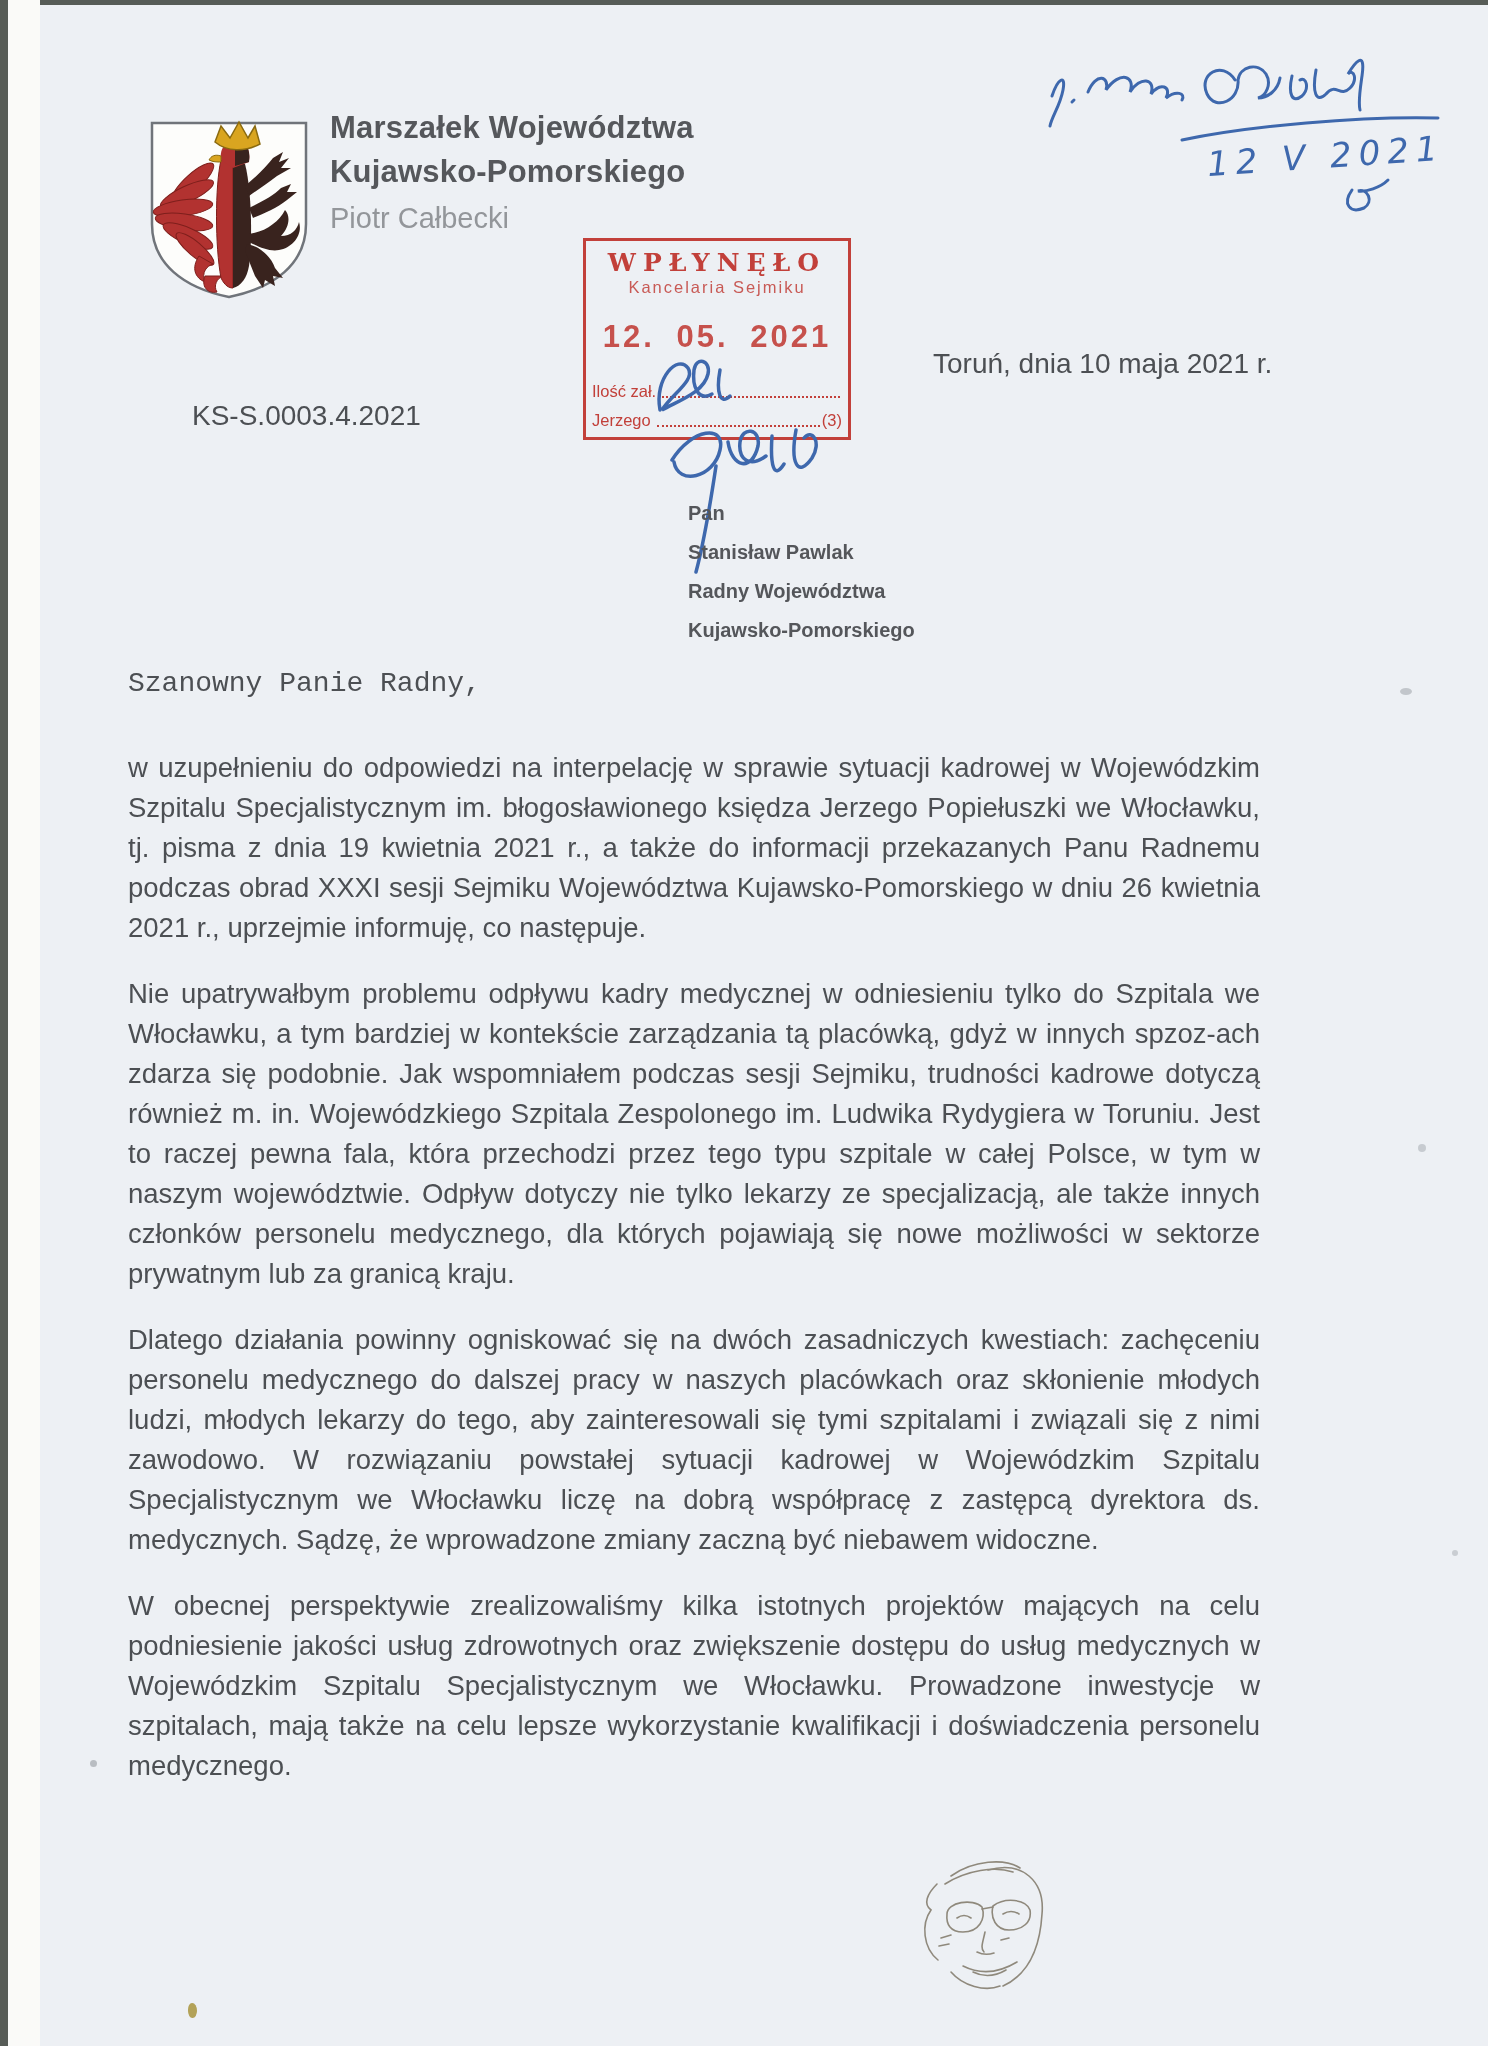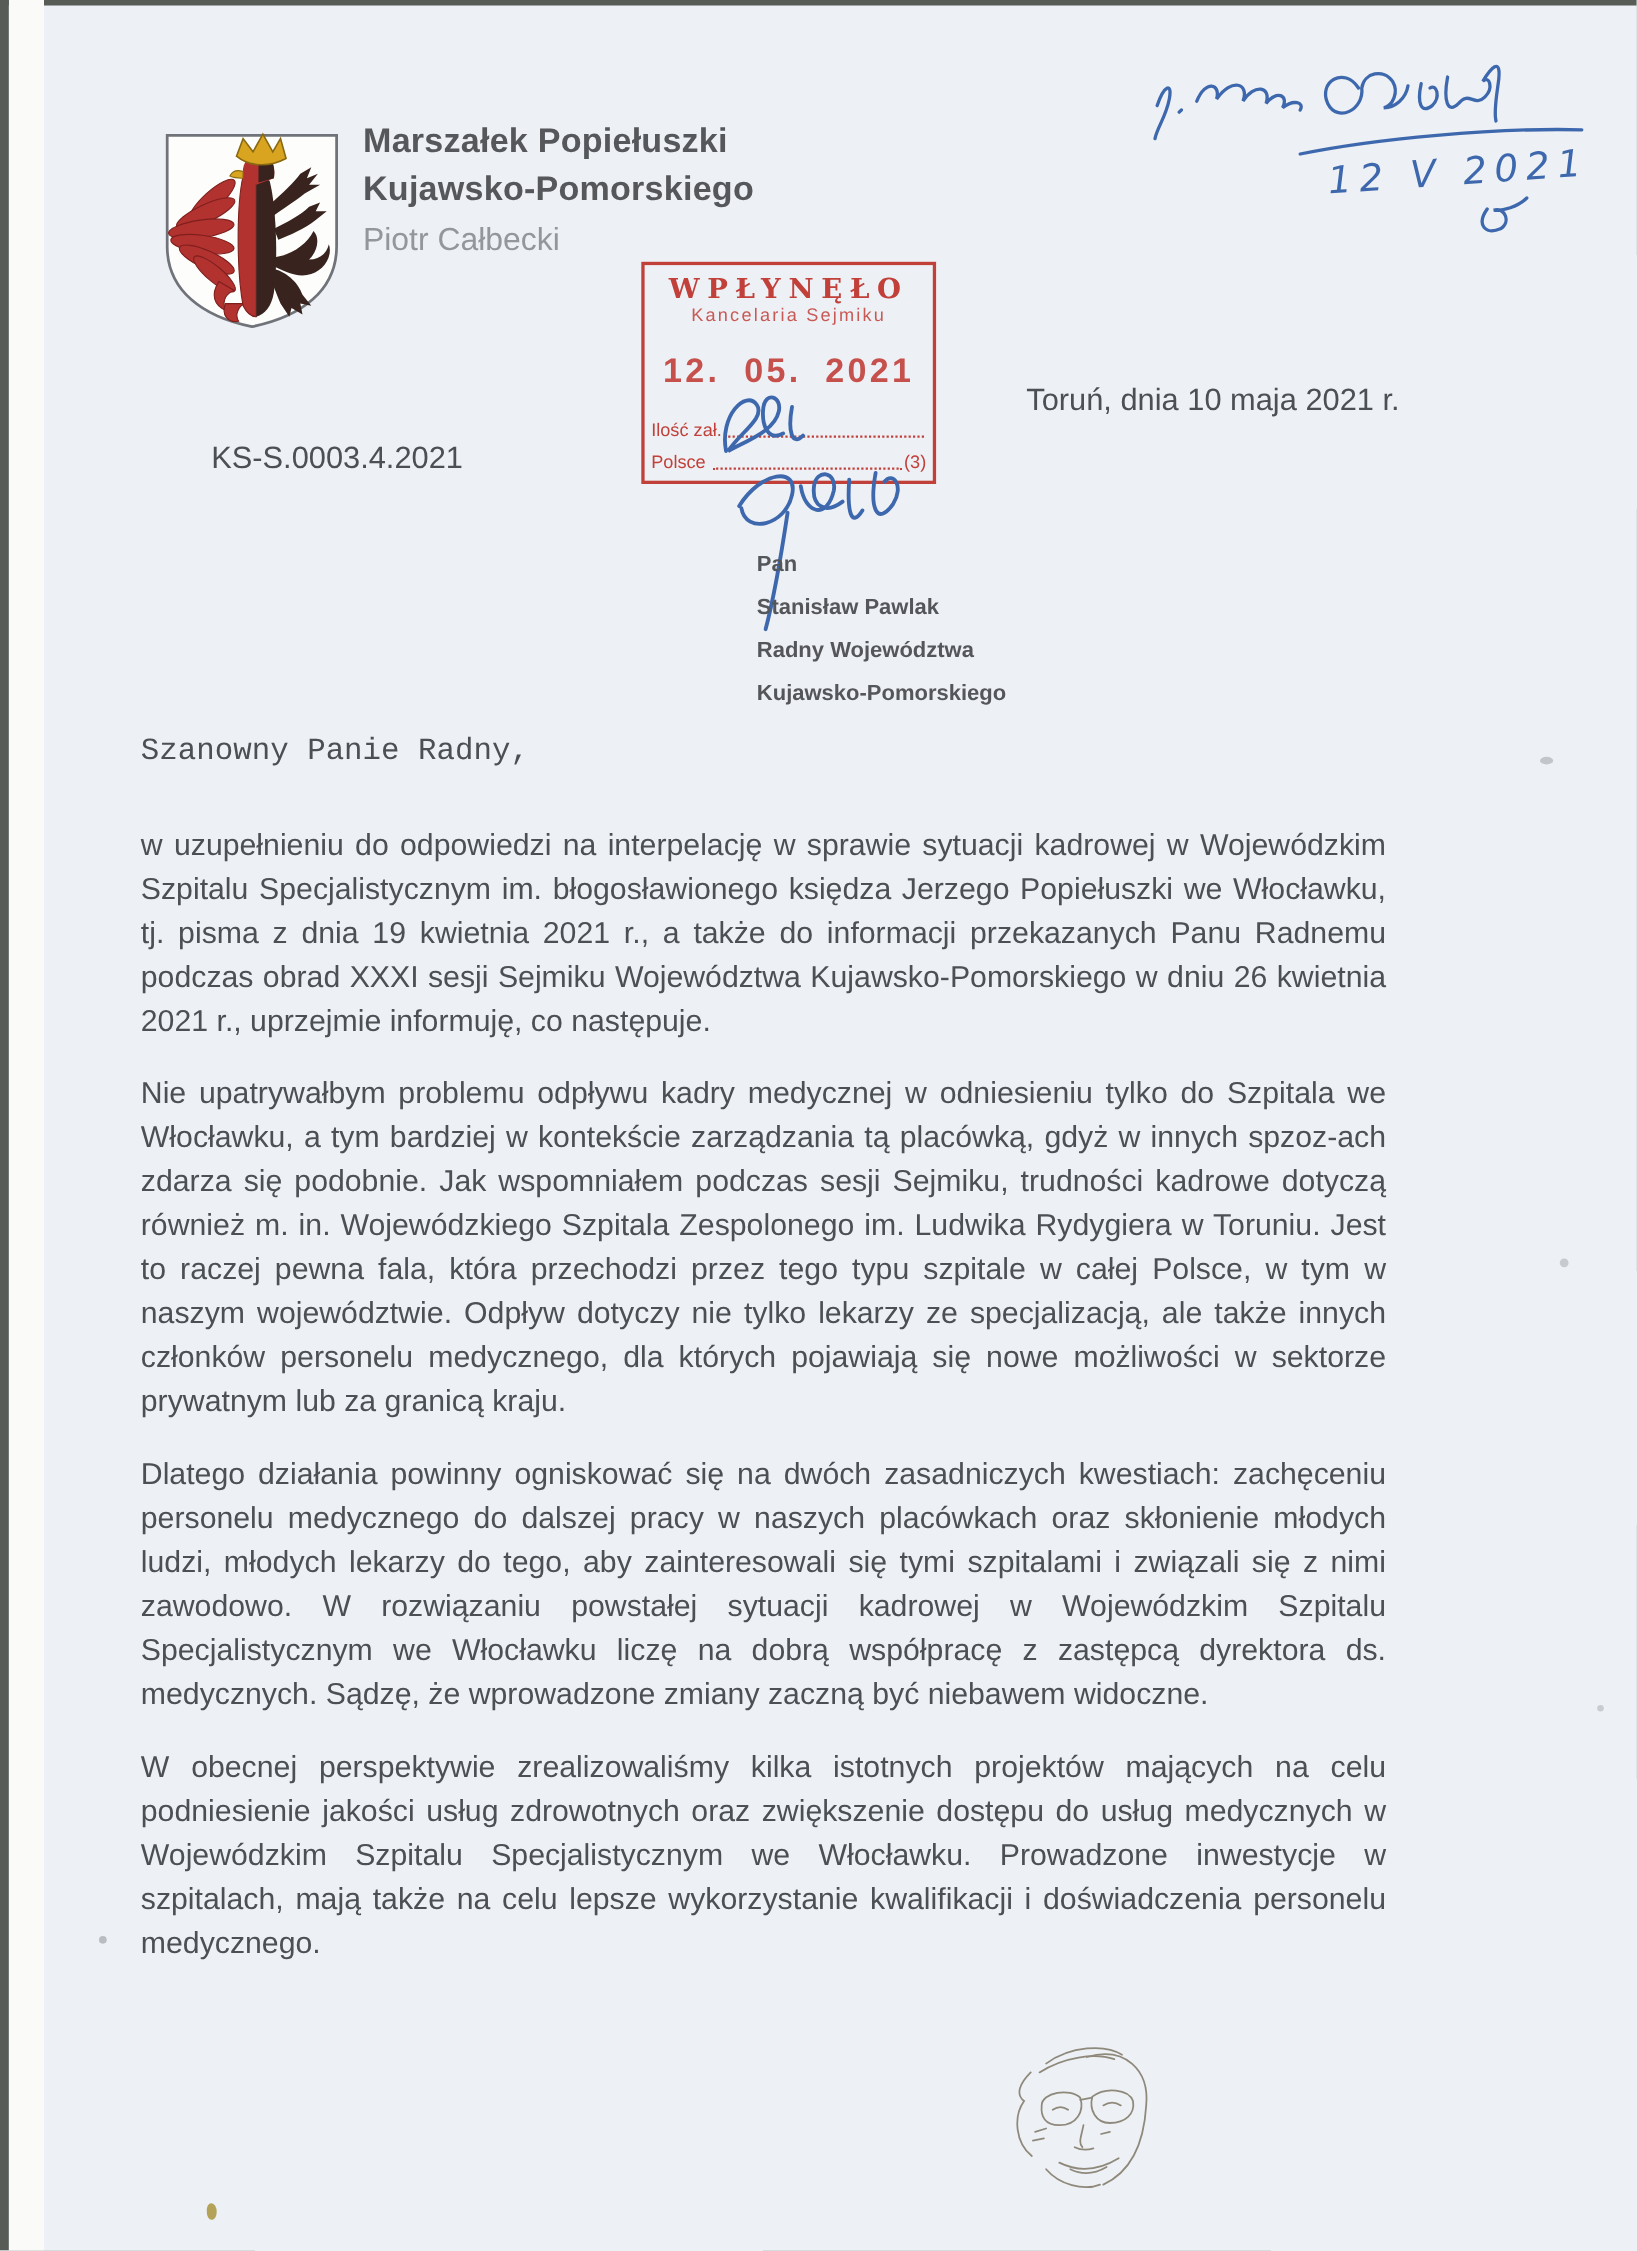--- a/index.html
+++ b/index.html
@@ -97,21 +97,21 @@
 
     <g fill="var(--crest-dark)">
       <path d="M102,70 C114,60 124,50 130,42 L140,36 L136,46 L146,42 L138,52 L148,52 L134,60 C124,68 114,74 106,80 Z"></path>
       <path d="M106,92 C118,86 130,80 138,72 L148,68 L144,76 L154,76 L144,84 C134,92 120,98 110,102 Z"></path>
       <path d="M104,128 C116,130 128,140 132,152 L140,162 L130,160 L132,170 L122,164 L120,172 L112,160 C108,150 104,140 102,134 Z"></path>
       <path d="M106,118 C122,116 136,106 142,94 C148,100 146,112 138,120 C148,120 154,114 156,106 C160,118 150,132 136,134 C126,136 114,130 106,126 Z"></path>
     </g>
   </svg>
 
   <div class="letterhead">
-    <div class="office">Marszałek Popiełuszki</div>
+    <div class="office">Marszałek Województwa</div>
     <div class="office">Kujawsko-Pomorskiego</div>
     <div class="person">Piotr Całbecki</div>
   </div>
 
   <svg class="hand-note" width="460" height="200" viewBox="0 0 460 200">
     <g fill="none" style="stroke:var(--ink-blue)" stroke-width="3" stroke-linecap="round">
       <path d="M42,78 C48,60 56,56 53,72 C50,88 42,98 40,108 M62,84 L64,82
                M78,74 C86,54 100,58 96,72 C110,52 126,58 120,74 C130,58 146,60 141,76 C150,64 162,68 156,80 C166,72 176,75 172,82"></path>
       <path d="M225,62 C212,42 188,56 197,76 C206,94 230,82 228,62 C230,48 248,44 256,56 C262,66 256,78 248,80 C258,80 268,72 270,60 M282,58 C278,76 282,86 292,78 C300,70 296,58 290,62 M306,52 C302,74 306,86 316,76 C326,64 330,80 340,70 C348,62 344,50 338,56 C344,46 356,30 352,58 C350,72 348,84 350,92"></path>
       <path d="M172,122 C240,108 350,98 428,100"></path>
@@ -122,21 +122,21 @@
 
   <div class="stamp">
     <div class="s1">WPŁYNĘŁO</div>
     <div class="s2">Kancelaria Sejmiku</div>
     <div class="sdate">12. 05. 2021</div>
     <div class="row r1">
       <span>Ilość zał.</span>
       <span class="lead"></span>
     </div>
     <div class="row r2">
-      <span>Polsce</span>
+      <span>Jerzego</span>
       <span class="lead"></span>
       <span>(3)</span>
     </div>
   </div>
 
   <svg class="sig" width="270" height="250" viewBox="0 0 270 250">
     <g fill="none" style="stroke:var(--ink-blue)" stroke-width="3.5" stroke-linecap="round">
       <path d="M40,80 C34,48 58,24 68,38 C76,50 52,64 42,80 C60,70 84,62 88,44 C91,30 76,26 74,40 C72,56 78,72 92,64 M100,40 C96,62 100,76 110,66"></path>
       <path d="M52,130 C72,98 106,94 100,120 C94,148 58,156 54,132 M108,112 C112,138 132,142 138,116 C141,98 122,96 120,112 C118,130 130,138 146,126 M152,106 C150,136 154,150 164,134 M176,100 C170,134 178,148 192,128 C202,112 192,98 184,108"></path>
       <path d="M96,136 C90,176 84,212 76,242"></path>

